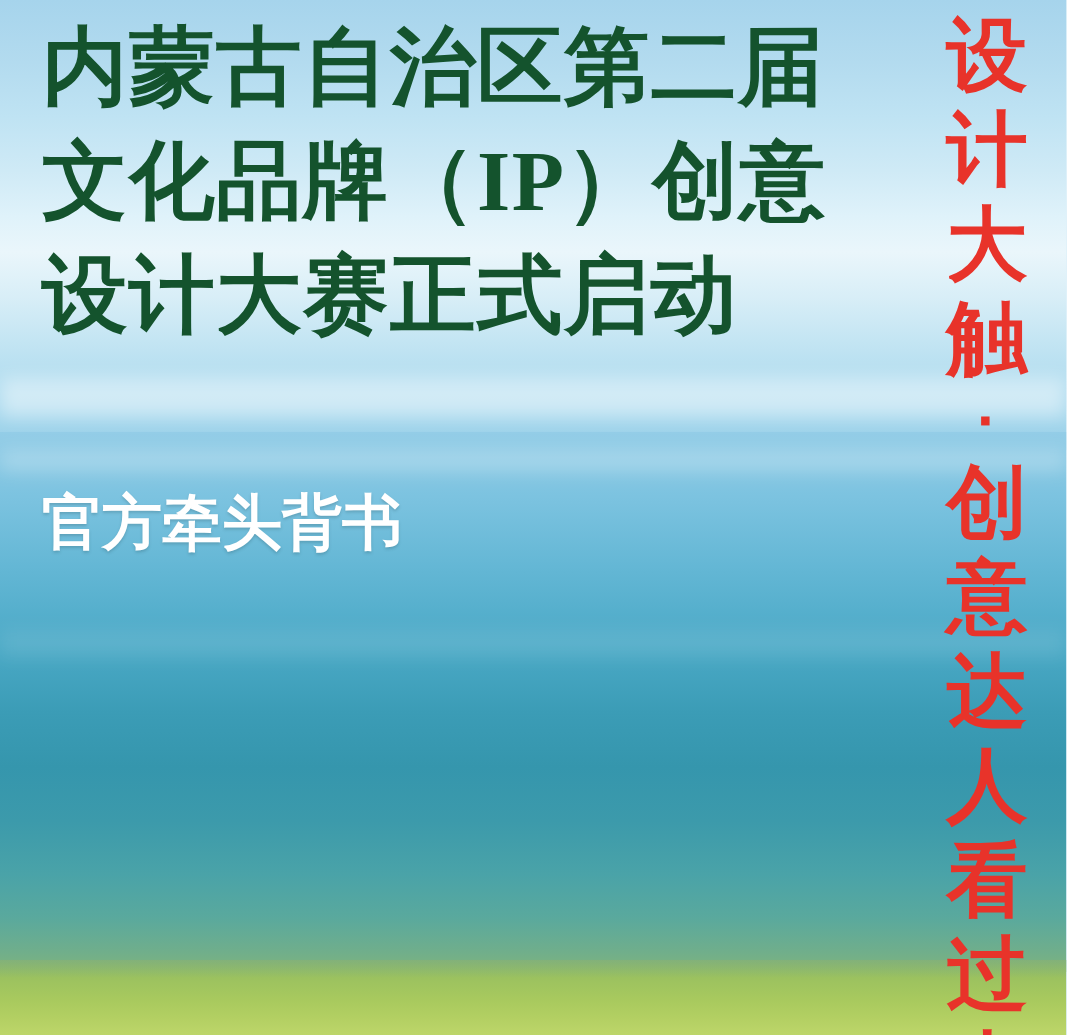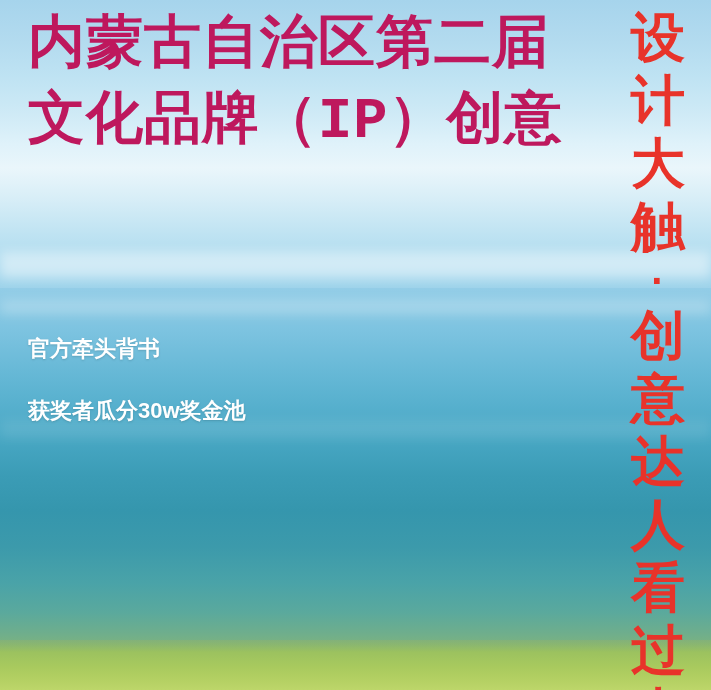--- a/index.html
+++ b/index.html
@@ -86,38 +86,38 @@
   .haze.h3 { top: 420px; height: 18px; background: rgba(255,255,255,0.10); }
 
   
   .headline {
     position: absolute;
     left: 28px;
     top: 8px;
     width: 560px;
   }
   .headline-line {
-    font-family: Liberation Mono, monospace;
+    font-family: Liberation Serif, serif;
     font-weight: bold;
     font-size: 57px;
     line-height: 76px;
     letter-spacing: 1px;
-    color: #be185d;
+    color: #14532d;
     white-space: nowrap;
   }
   .bullets {
     position: absolute;
     left: 28px;
     top: 318px;
     width: 560px;
   }
   .bullet {
     font-family: "Liberation Sans", "DejaVu Sans", sans-serif;
     font-weight: bold;
-    font-size: 22px;
+    font-size: 40px;
     line-height: 62px;
     color: #ffffff;
     white-space: nowrap;
     text-shadow: 0 1px 2px rgba(40,80,90,0.25);
   }
   
   .side-column {
     position: absolute;
     right: 14px;
     top: 6px;
@@ -147,25 +147,25 @@
   <div class="bg-sky"></div>
   <div class="bg-water"></div>
   <div class="haze h1"></div>
   <div class="haze h2"></div>
   <div class="haze h3"></div>
   <div class="bg-grass"></div>
 
   <div class="headline">
     <div class="headline-line">内蒙古自治区第二届</div>
     <div class="headline-line">文化品牌（IP）创意</div>
+    <div class="headline-line">设计大赛正式启动</div>
   </div>
 
   <div class="bullets">
     <div class="bullet">官方牵头背书</div>
-    <div class="bullet">获奖者瓜分30w奖金池</div>
   </div>
 
   <div class="side-column">
     <div class="side-char">设</div>
     <div class="side-char">计</div>
     <div class="side-char">大</div>
     <div class="side-char">触</div>
     <div class="side-char dot">·</div>
     <div class="side-char">创</div>
     <div class="side-char">意</div>

